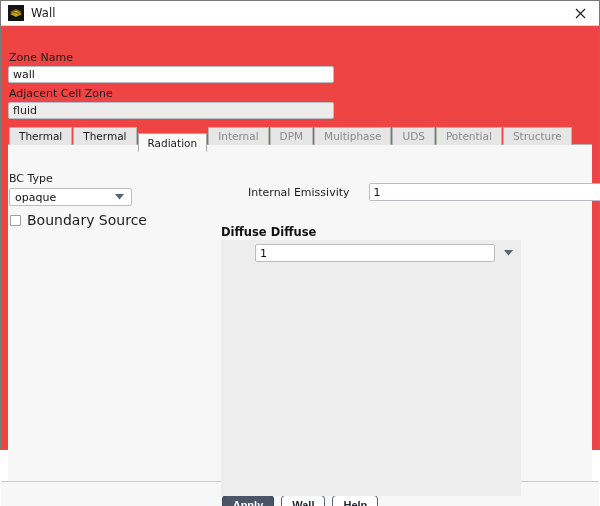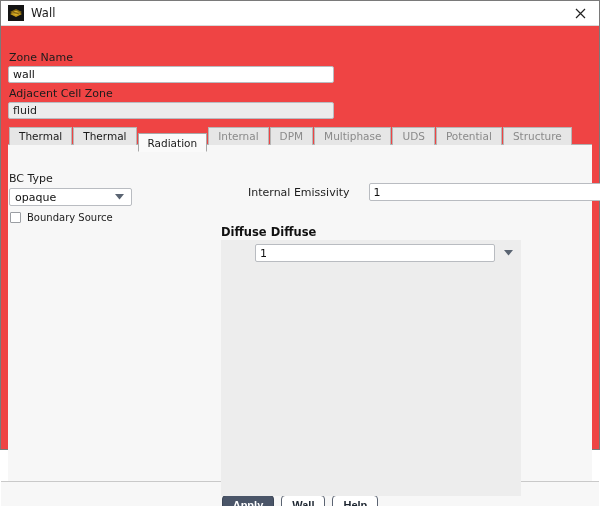--- a/index.html
+++ b/index.html
@@ -184,21 +184,21 @@
   }
   .checkbox {
     width: 11px; height: 11px;
     box-sizing: border-box;
     border: 1px solid #9b9ea3;
     background: #fff;
     border-radius: 1px;
     margin-right: 6px;
     cursor: pointer;
   }
-  .checklabel { font-size: 10px; color: #1c1c1c; }
+  .checklabel { font-size: 14px; color: #1c1c1c; }
 
   
   .emis-row {
     position: absolute;
     left: 240px;
     top: 38px;
     display: flex;
     align-items: center;
   }
   .emis-label {

